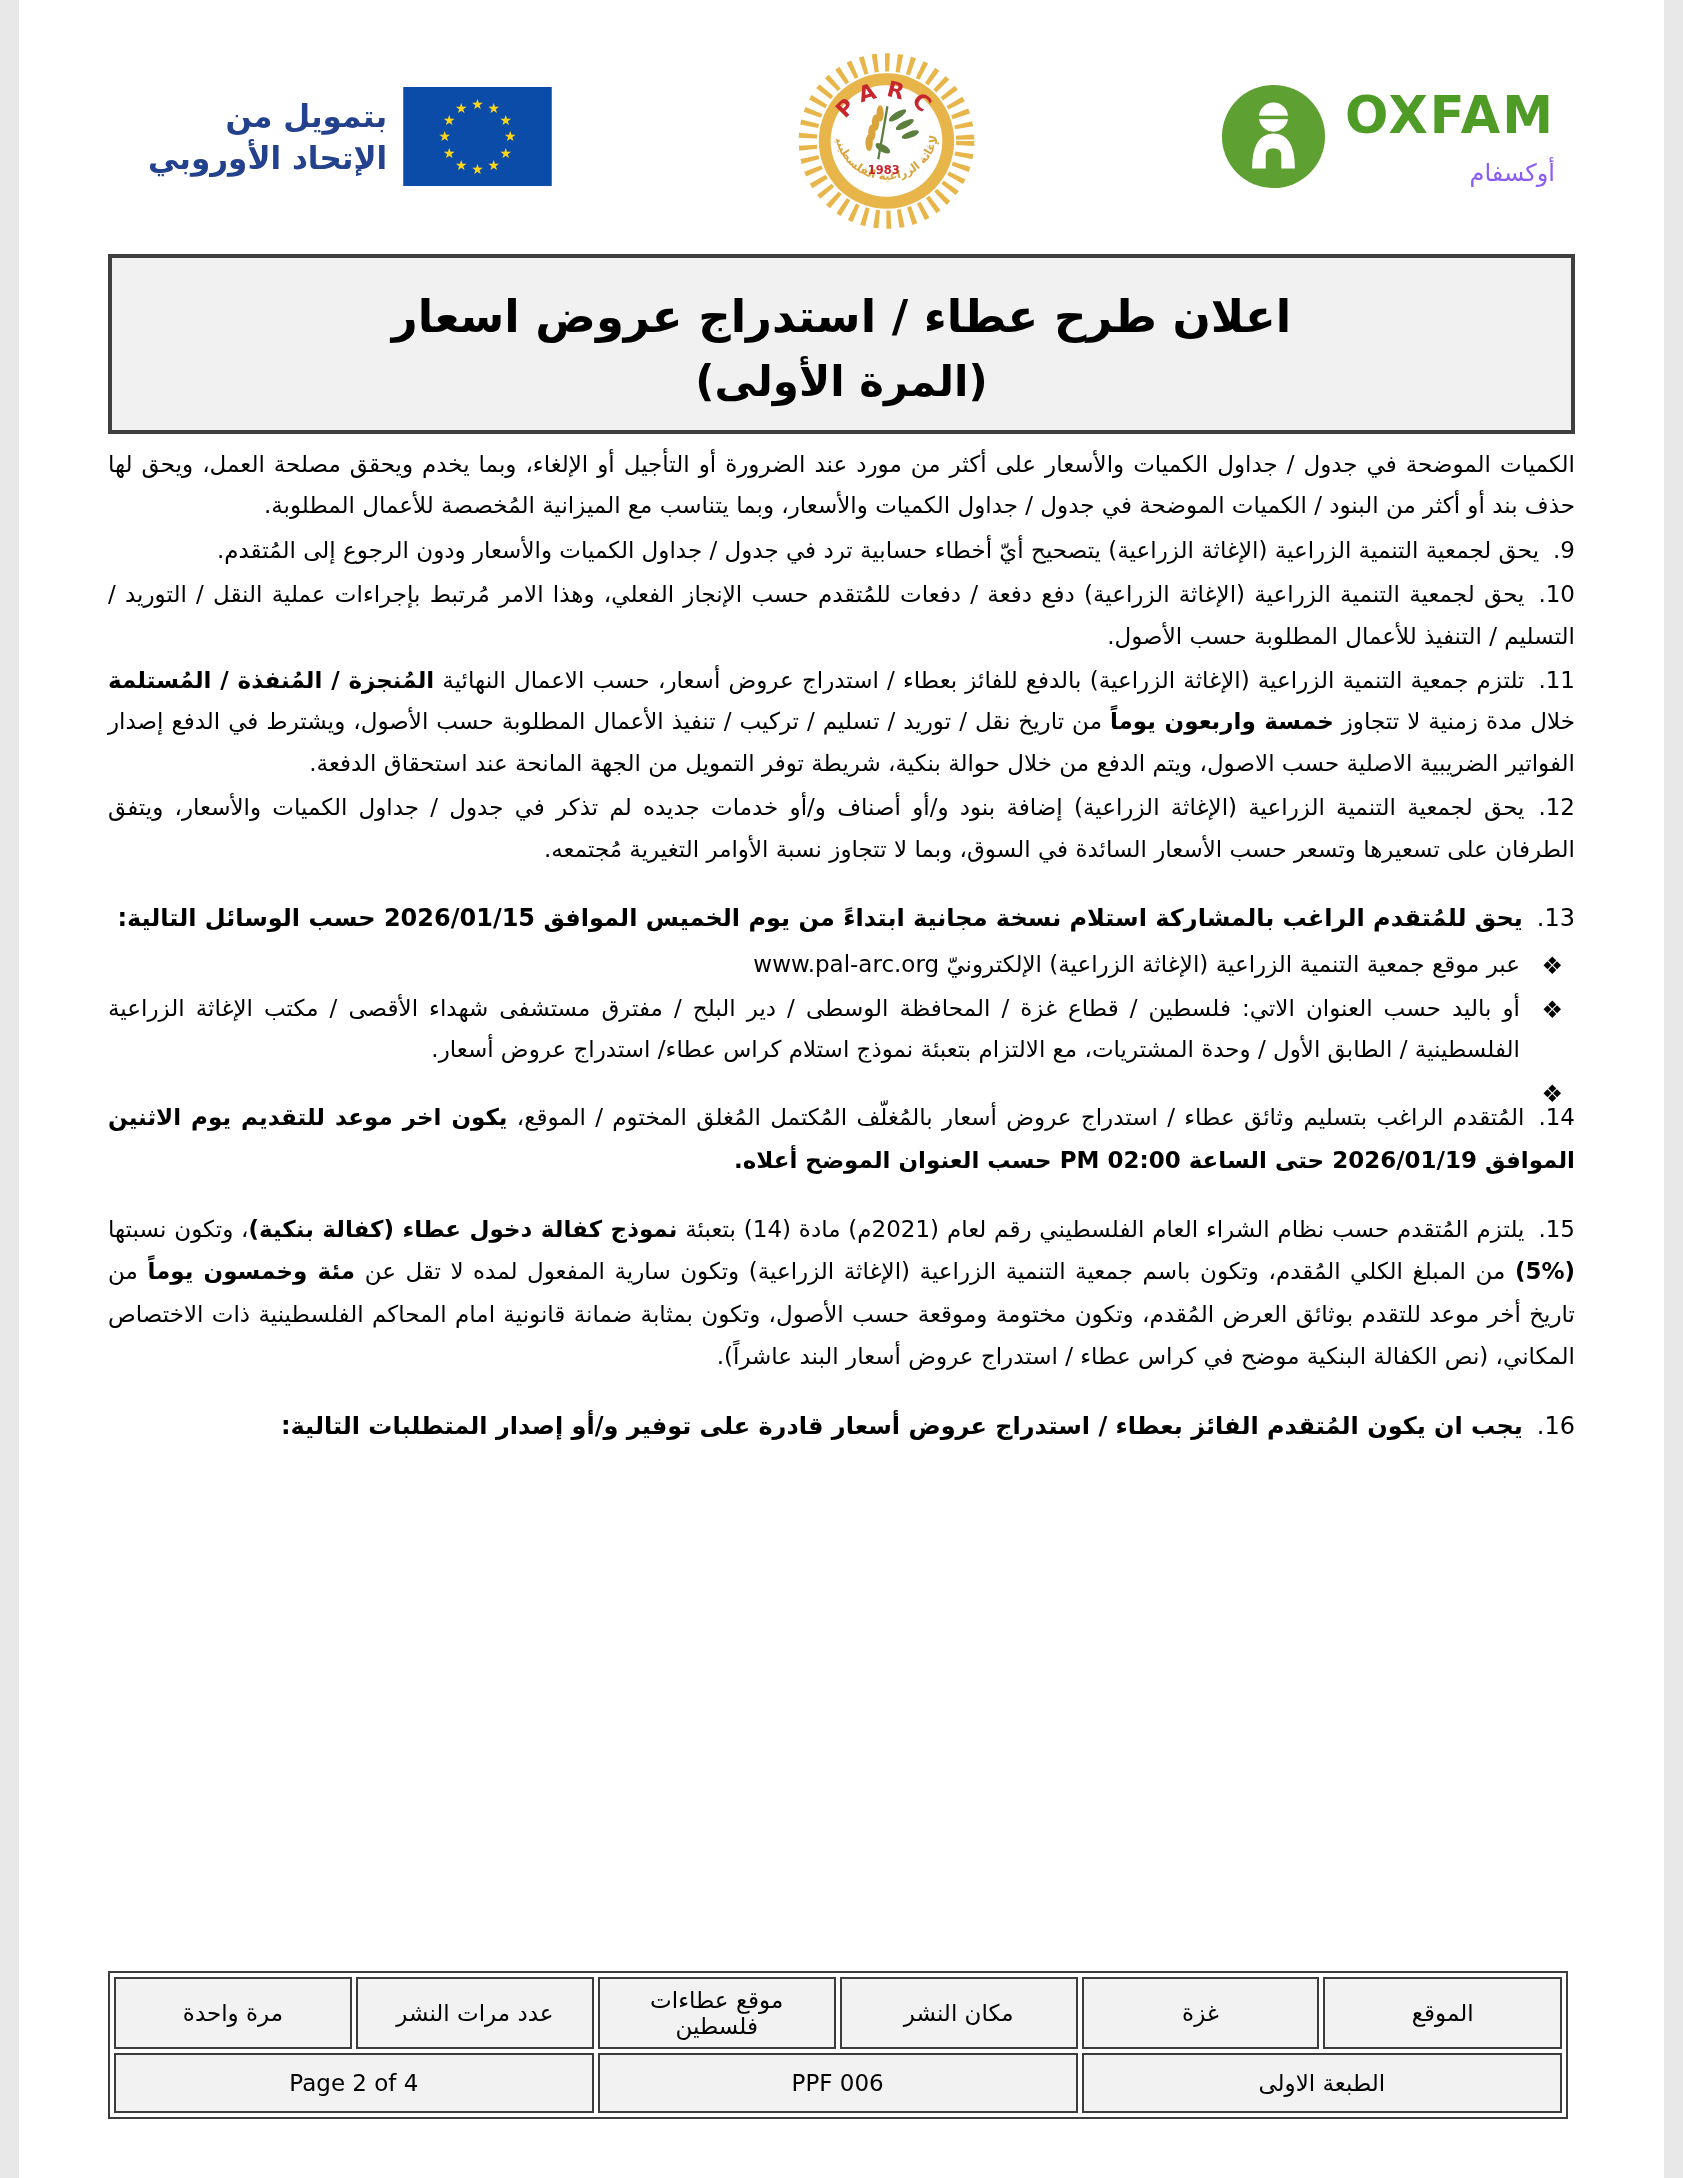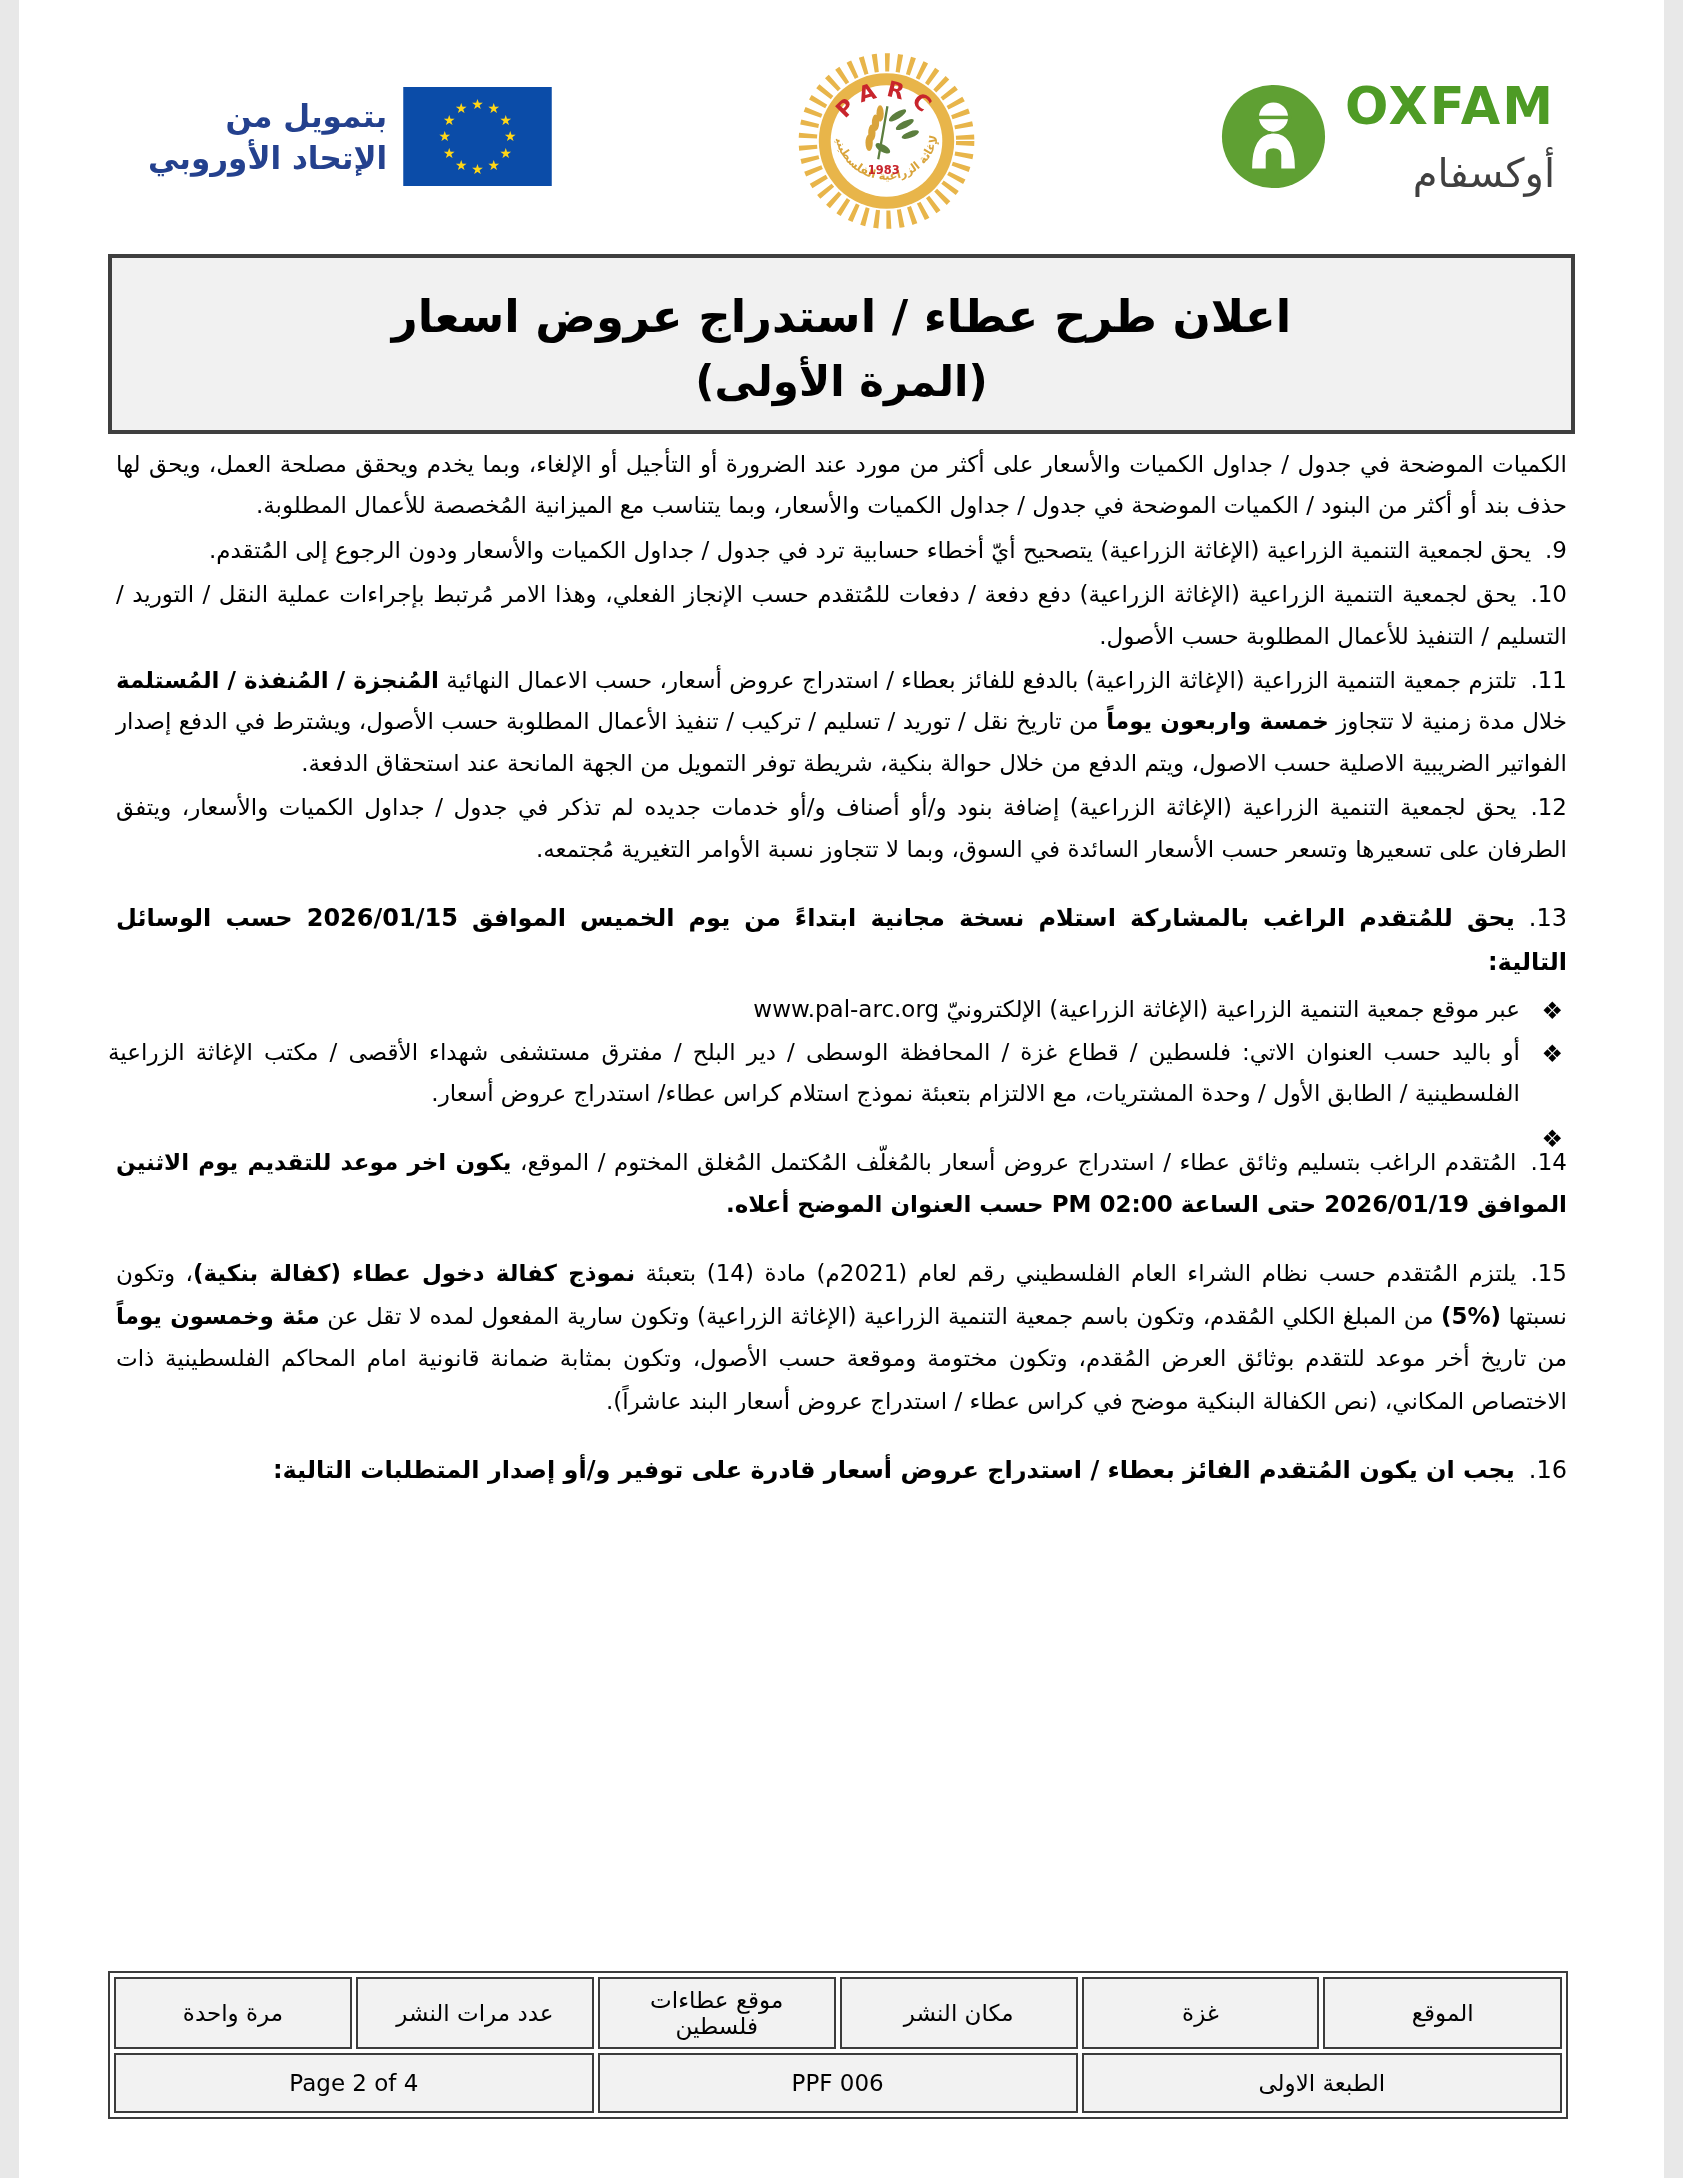--- a/index.html
+++ b/index.html
@@ -8,30 +8,30 @@
   
   .header{display:flex;align-items:center;justify-content:space-between;
           padding:54px 109px 0 129px;height:168px;}
   .eu-block{display:flex;align-items:center;gap:16px;}
   .eu-caption{direction:rtl;text-align:right;font-weight:bold;color:#24418E;
               font-size:31px;line-height:1.35;}
   .parc-wrap{margin-top:10px;}
   .oxfam-block{display:flex;align-items:center;gap:18px;}
   .oxfam-texts{display:flex;flex-direction:column;align-items:flex-end;}
   .oxfam-word{font-weight:bold;font-size:51px;letter-spacing:2px;color:#4E9B25;line-height:1;}
-  .oxfam-ar{font-size:40px;color:#404040;margin-top:18px;direction:rtl;}
+  .oxfam-ar{font-size:24px;color:#8b5cf6;margin-top:18px;direction:rtl;}
   
   .title-box{margin:32px 89px 0 89px;border:4px solid #3f3f3f;background:#f1f1f1;
              text-align:center;direction:rtl;padding:32px 10px 24px 10px;}
   .title-l1{font-size:45px;font-weight:bold;}
   .title-l2{font-size:42px;font-weight:bold;margin-top:14px;}
   
   .body{direction:rtl;text-align:justify;margin:10px 89px 0 89px;
         font-size:23px;line-height:1.8;}
-  .item{margin:3px 8px;}
+  .item{margin:3px 0;}
   .num{margin-left:14px;}
   .item-lg{font-size:24px;line-height:1.85;margin-top:26px;font-weight:bold;}
   .item-lg .num{font-weight:normal;}
   .item-mix{font-size:23px;line-height:1.85;margin-top:26px;}
   .b{font-weight:bold;}
   .bullets{margin-top:4px;}
   .bullet{position:relative;padding-right:55px;margin:2px 0;}
   .bullet .marker{position:absolute;right:12px;top:1px;font-size:24px;}
   
   .footer{position:absolute;left:89px;right:96px;bottom:59px;}

